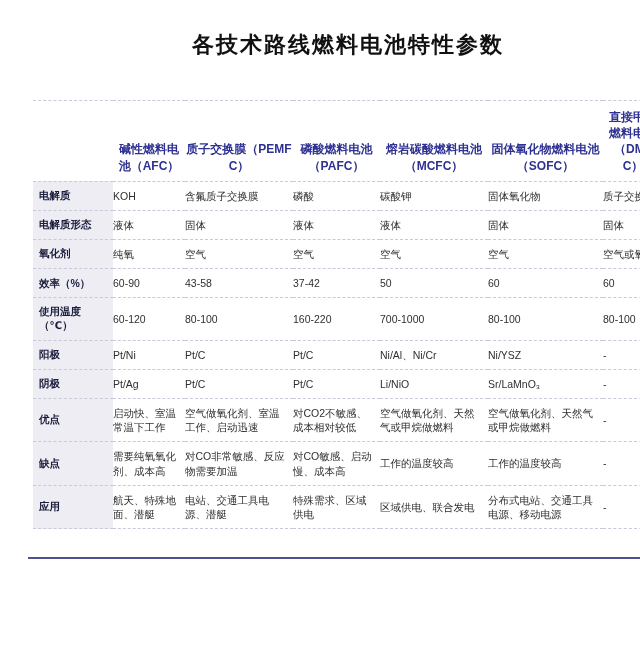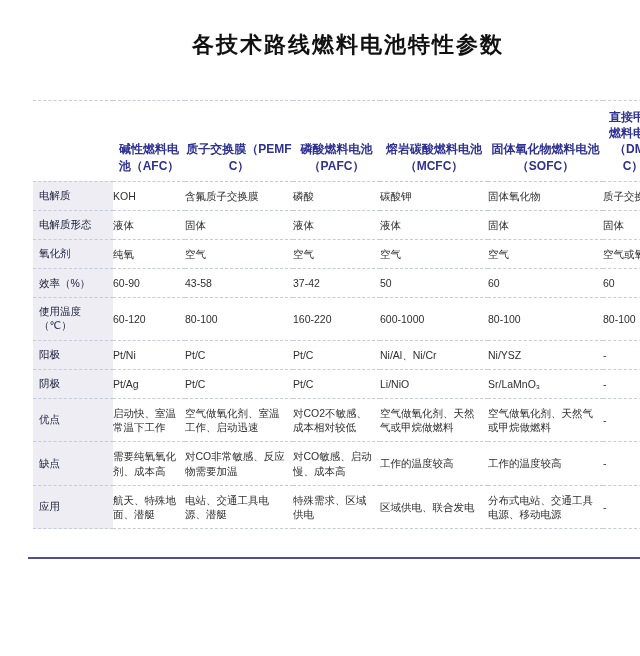--- a/index.html
+++ b/index.html
@@ -33,21 +33,21 @@
   col.c3{width:87px}col.c4{width:108px}col.c5{width:115px}col.c6{width:60px}
   thead th{
     font-size:12px;font-weight:700;color:var(--header-blue,#2e3192);
     text-align:center;vertical-align:bottom;
     border-top:1px dashed var(--dash,#c9c9dc);
     border-bottom:1px dashed var(--dash,#c9c9dc);
     padding:8px 1px 7px;line-height:1.35;word-break:break-all;
   }
   tbody th{
     background:var(--label-bg,#ededf3);
-    font-size:10.5px;font-weight:400;color:var(--label-text,#1a1c3a);
+    font-size:10.5px;font-weight:700;color:var(--label-text,#1a1c3a);
     text-align:left;vertical-align:middle;
     padding:7px 2px 7px 6px;
     border-bottom:1px dashed var(--dash,#c9c9dc);
     line-height:1.3;
   }
   tbody td{
     font-size:10.5px;color:var(--text,#2f2f2f);
     text-align:left;vertical-align:middle;
     padding:7px 5px 7px 0;
     border-bottom:1px dashed var(--dash,#c9c9dc);
@@ -121,21 +121,21 @@
           <td>37-42</td>
           <td>50</td>
           <td>60</td>
           <td>60</td>
         </tr>
         <tr>
           <th>使用温度（℃）</th>
           <td>60-120</td>
           <td>80-100</td>
           <td>160-220</td>
-          <td>600-1000</td>
+          <td>700-1000</td>
           <td>80-100</td>
           <td>80-100</td>
         </tr>
         <tr>
           <th>阳极</th>
           <td>Pt/Ni</td>
           <td>Pt/C</td>
           <td>Pt/C</td>
           <td>Ni/Al、Ni/Cr</td>
           <td>Ni/YSZ</td>

